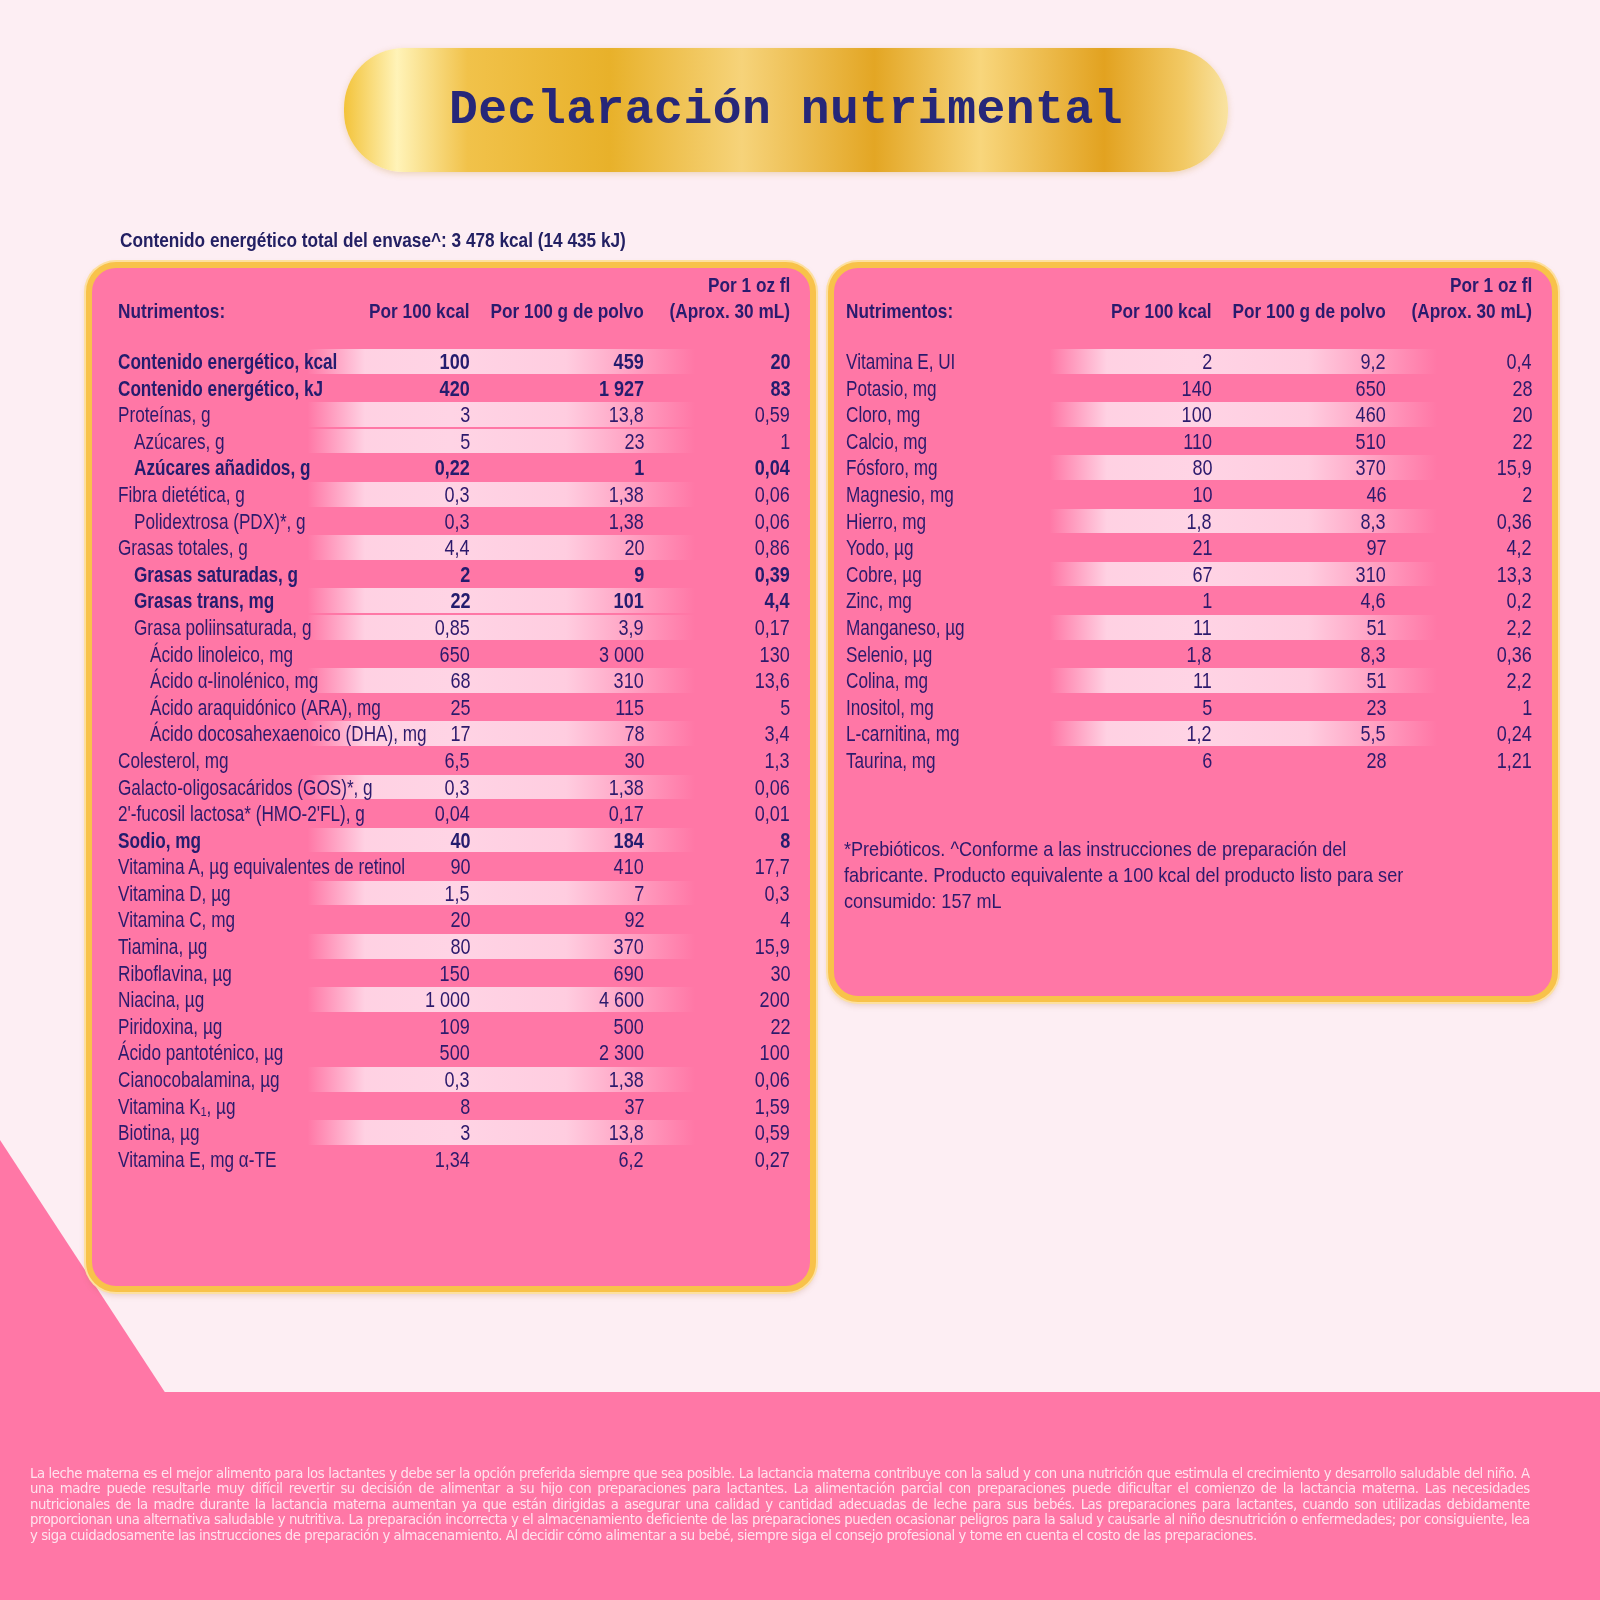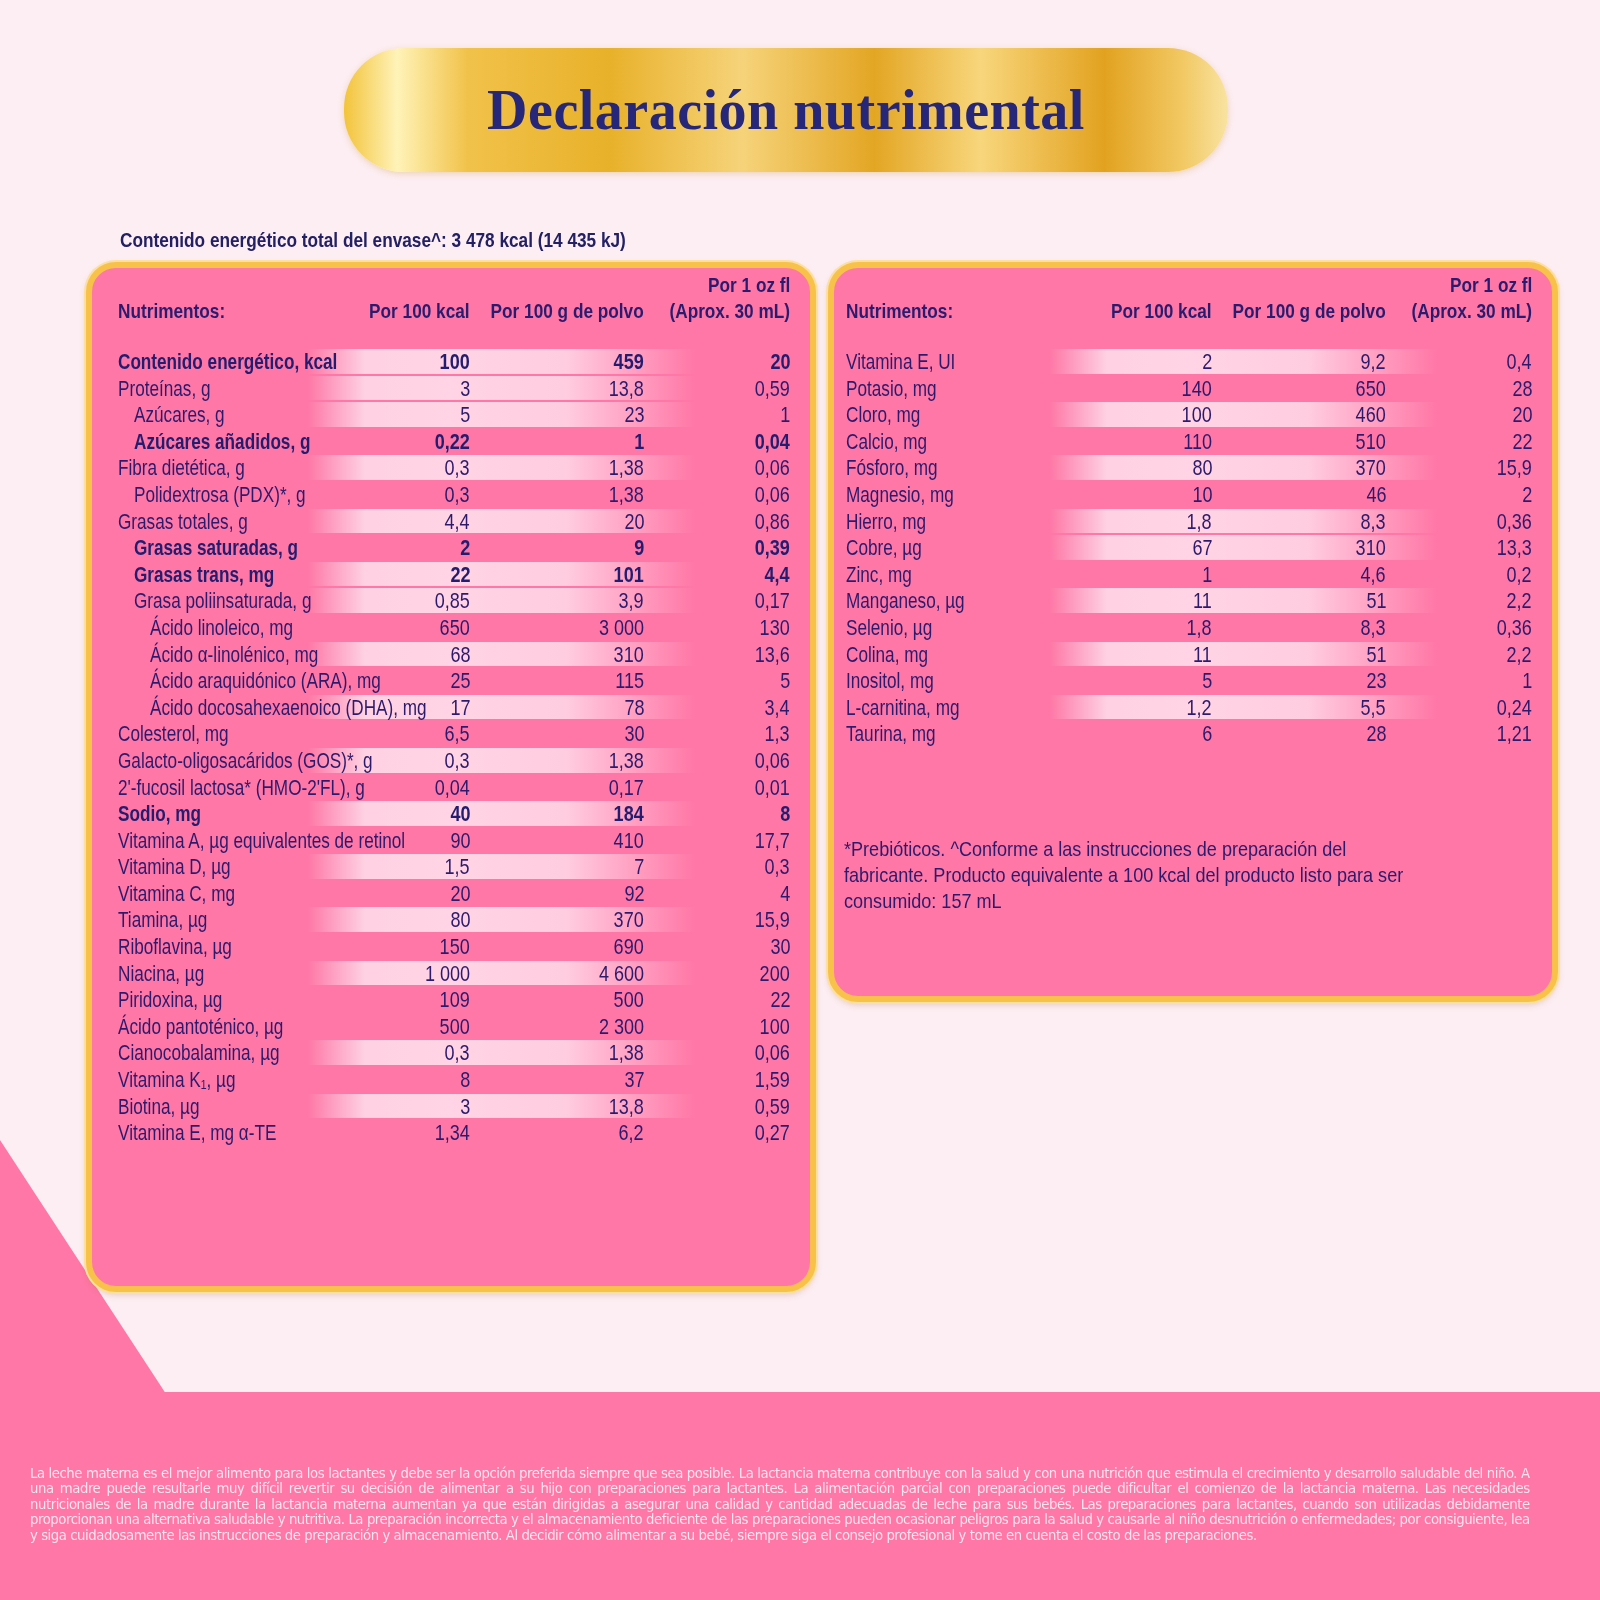--- a/index.html
+++ b/index.html
@@ -27,22 +27,22 @@
     width: 1639px;
   }
   .title-banner {
     position: absolute; left: 344px; top: 48px; width: 884px; height: 124px;
     border-radius: 60px;
     background: linear-gradient(90deg, #f3c33a 0%, #fff3b8 6%, #f1c24a 14%, #e8b12a 30%, #f6d37a 45%, #e3a624 60%, #f8d67c 72%, #e2a220 86%, #f2c964 95%, #f9e3a2 100%);
     box-shadow: 0 2px 6px rgba(200,150,60,0.3);
     display: flex; align-items: center; justify-content: center;
   }
   .title-text {
-    font-family: Liberation Serif, serif; font-weight: bold;
-    font-size: 56px; color: #262779; letter-spacing: 0.5px;
+    font-family: Liberation Mono, monospace; font-weight: bold;
+    font-size: 48px; color: #262779; letter-spacing: 0.5px;
   }
   .energy-total {
     position: absolute; left: 120px; top: 228px;
     font-weight: bold; font-size: 21px; color: #232063;
     transform: scaleX(0.82); transform-origin: left center;
     white-space: nowrap;
   }
   .panel {
     position: absolute;
     border: 6px solid #f8c24a;
@@ -106,20 +106,26 @@
     <div class="hcell" style="right:20px; top:4px;">Por 1 oz fl</div>
     <div class="hcell" style="right:20px; top:30px;">(Aprox. 30 mL)</div>
   </div>
   <div class="rows" id="left-rows">
       <div class="row light bold">
         <span class="cell name" style="left:26px;">Contenido energético, kcal</span>
         <span class="cell num" style="right:340px;">100</span>
         <span class="cell num" style="right:166px;">459</span>
         <span class="cell num" style="right:20px;">20</span>
       </div>
+      <div class="row bold">
+        <span class="cell name" style="left:26px;">Contenido energético, kJ</span>
+        <span class="cell num" style="right:340px;">420</span>
+        <span class="cell num" style="right:166px;">1 927</span>
+        <span class="cell num" style="right:20px;">83</span>
+      </div>
       <div class="row light">
         <span class="cell name" style="left:26px;">Proteínas, g</span>
         <span class="cell num" style="right:340px;">3</span>
         <span class="cell num" style="right:166px;">13,8</span>
         <span class="cell num" style="right:20px;">0,59</span>
       </div>
       <div class="row light">
         <span class="cell name" style="left:42px;">Azúcares, g</span>
         <span class="cell num" style="right:340px;">5</span>
         <span class="cell num" style="right:166px;">23</span>
@@ -334,20 +340,26 @@
         <span class="cell num" style="right:340px;">10</span>
         <span class="cell num" style="right:166px;">46</span>
         <span class="cell num" style="right:20px;">2</span>
       </div>
       <div class="row light">
         <span class="cell name" style="left:12px;">Hierro, mg</span>
         <span class="cell num" style="right:340px;">1,8</span>
         <span class="cell num" style="right:166px;">8,3</span>
         <span class="cell num" style="right:20px;">0,36</span>
       </div>
+      <div class="row">
+        <span class="cell name" style="left:12px;">Yodo, µg</span>
+        <span class="cell num" style="right:340px;">21</span>
+        <span class="cell num" style="right:166px;">97</span>
+        <span class="cell num" style="right:20px;">4,2</span>
+      </div>
       <div class="row light">
         <span class="cell name" style="left:12px;">Cobre, µg</span>
         <span class="cell num" style="right:340px;">67</span>
         <span class="cell num" style="right:166px;">310</span>
         <span class="cell num" style="right:20px;">13,3</span>
       </div>
       <div class="row">
         <span class="cell name" style="left:12px;">Zinc, mg</span>
         <span class="cell num" style="right:340px;">1</span>
         <span class="cell num" style="right:166px;">4,6</span>

